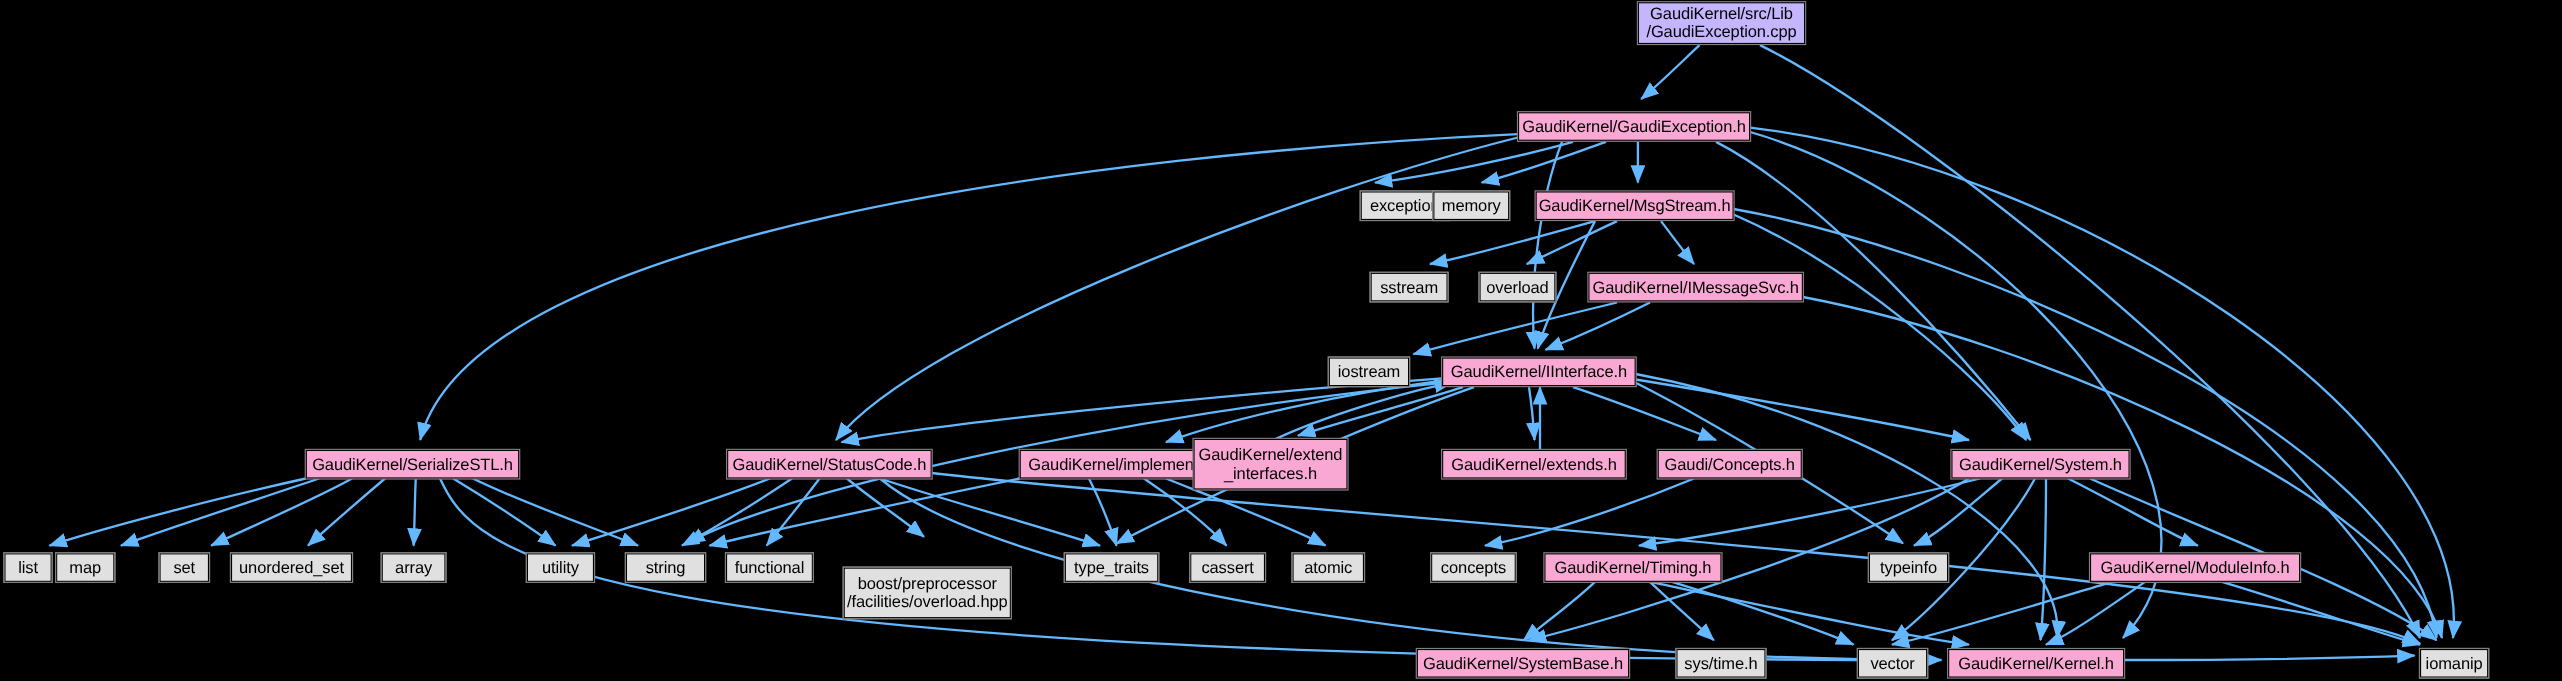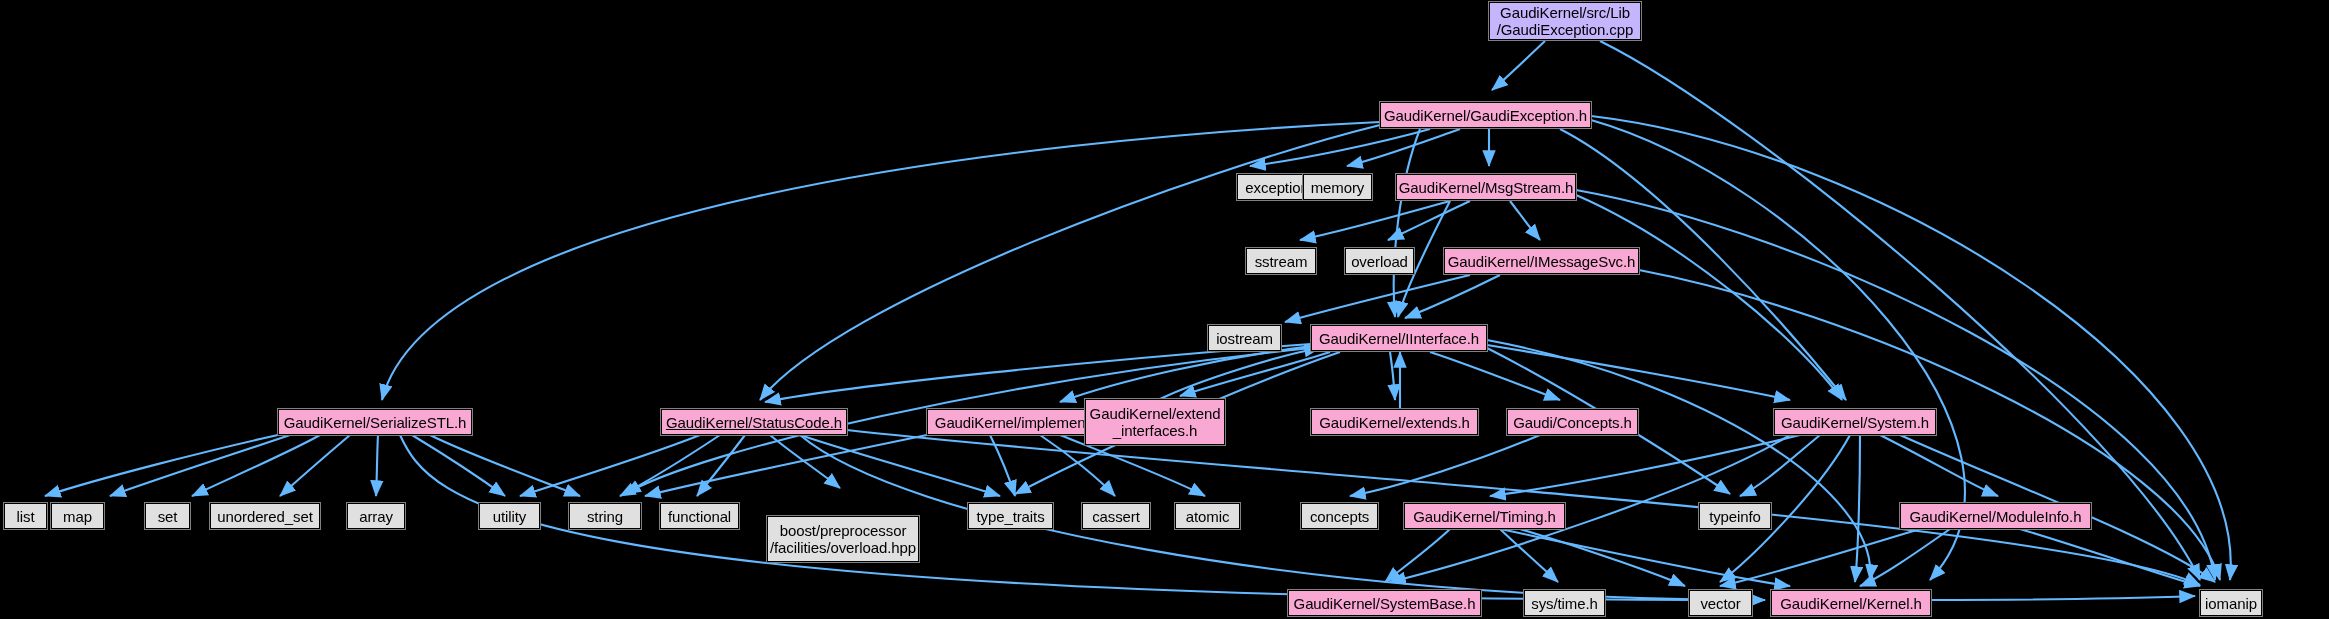--- a/index.html
+++ b/index.html
@@ -143,21 +143,21 @@
       <div class="node hdr" style="left: 1380px; top: 102px; width: 211px; height: 26px;"><span class="node-label">GaudiKernel/GaudiException.h</span></div>
       <div class="node sys" style="left: 1237px; top: 174px; width: 80px; height: 26px;"><span class="node-label">exception</span></div>
       <div class="node sys" style="left: 1303px; top: 174px; width: 69px; height: 26px;"><span class="node-label">memory</span></div>
       <div class="node hdr" style="left: 1396px; top: 174px; width: 180px; height: 26px;"><span class="node-label">GaudiKernel/MsgStream.h</span></div>
       <div class="node sys" style="left: 1246px; top: 248px; width: 70px; height: 26px;"><span class="node-label">sstream</span></div>
       <div class="node sys" style="left: 1345px; top: 248px; width: 69px; height: 26px;"><span class="node-label">overload</span></div>
       <div class="node hdr" style="left: 1444px; top: 248px; width: 195px; height: 26px;"><span class="node-label">GaudiKernel/IMessageSvc.h</span></div>
       <div class="node sys" style="left: 1208px; top: 325px; width: 73px; height: 26px;"><span class="node-label">iostream</span></div>
       <div class="node hdr" style="left: 1311px; top: 325px; width: 176px; height: 26px;"><span class="node-label">GaudiKernel/IInterface.h</span></div>
       <div class="node hdr" style="left: 278px; top: 409px; width: 194px; height: 26px;"><span class="node-label">GaudiKernel/SerializeSTL.h</span></div>
-      <div class="node hdr" style="left: 661px; top: 409px; width: 186px; height: 26px; text-decoration: underline;"><span class="node-label">GaudiKernel/StatusCode.h</span></div>
+      <div class="node hdr" style="left: 661px; top: 409px; width: 186px; height: 26px;"><span class="node-label">GaudiKernel/StatusCode.h</span></div>
       <div class="node hdr" style="left: 927px; top: 409px; width: 190px; height: 26px;"><span class="node-label">GaudiKernel/implements.h</span></div>
       <div class="node hdr" style="left: 1085px; top: 399px; width: 140px; height: 46px;"><span class="node-label">GaudiKernel/extend
 _interfaces.h</span></div>
       <div class="node hdr" style="left: 1311px; top: 409px; width: 167px; height: 26px;"><span class="node-label">GaudiKernel/extends.h</span></div>
       <div class="node hdr" style="left: 1507px; top: 409px; width: 131px; height: 26px;"><span class="node-label">Gaudi/Concepts.h</span></div>
       <div class="node hdr" style="left: 1774px; top: 409px; width: 162px; height: 26px;"><span class="node-label">GaudiKernel/System.h</span></div>
       <div class="node sys" style="left: 4px; top: 503px; width: 43px; height: 26px;"><span class="node-label">list</span></div>
       <div class="node sys" style="left: 51px; top: 503px; width: 53px; height: 26px;"><span class="node-label">map</span></div>
       <div class="node sys" style="left: 145px; top: 503px; width: 45px; height: 26px;"><span class="node-label">set</span></div>
       <div class="node sys" style="left: 210px; top: 503px; width: 110px; height: 26px;"><span class="node-label">unordered_set</span></div>

